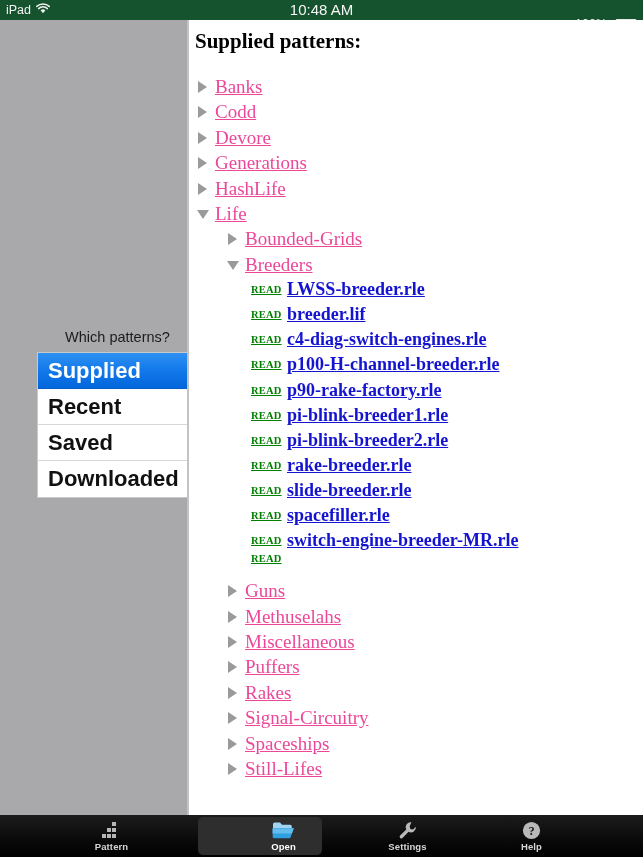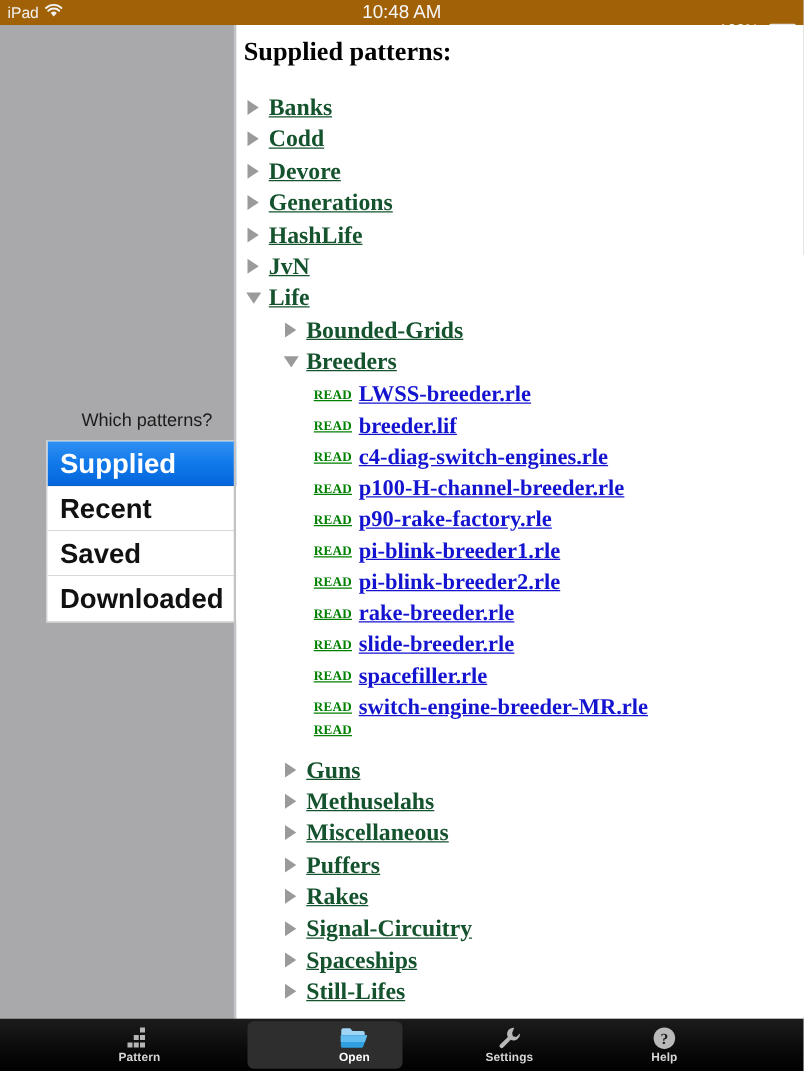--- a/index.html
+++ b/index.html
@@ -7,21 +7,21 @@
     width:643px;height:857px;overflow:hidden;
     background:#ffffff;
     font-family:"Liberation Sans", sans-serif;
     -webkit-font-smoothing:antialiased;
   }
   #app{position:relative;width:643px;height:857px;overflow:hidden;background:#a9a9ac;}
 
   
   .statusbar{
     position:absolute;left:0;top:0;width:643px;height:20px;
-    background:#a16207;color:#ffffff;
+    background:#14532d;color:#ffffff;
     font-size:12.5px;line-height:20px;
   }
   .sb-left{position:absolute;left:6px;top:0;display:flex;align-items:center;gap:5px;height:20px;}
   .sb-device{font-size:12.5px;color:#f2f2f2;}
   .sb-center{
     position:absolute;left:0;right:0;top:0;height:20px;
     text-align:center;font-size:15px;color:#f6f6f6;font-weight:normal;
   }
   .sb-right{position:absolute;right:6px;top:14px;display:flex;align-items:center;gap:8px;height:20px;}
   .sb-batt-text{font-size:12.5px;color:#f2f2f2;}
@@ -91,21 +91,21 @@
     border-left:9px solid #9a9a9a;
     border-top:6px solid transparent;border-bottom:6px solid transparent;
   }
   .arrow.open:before{
     content:"";position:absolute;left:0;top:2px;
     border-top:9px solid #9a9a9a;
     border-left:6px solid transparent;border-right:6px solid transparent;
   }
   .folder-name{
     font-family:"Liberation Serif", serif;
-    font-weight:bold;font-size:19px;color:#14532d;
+    font-weight:normal;font-size:19px;color:#ec4899;
     text-decoration:underline;
   }
   .lvl1{padding-left:8px;}
   .lvl2{padding-left:38px;}
   .file-row{
     display:flex;align-items:baseline;height:25.1px;padding-left:62px;
     font-family:"Liberation Serif", serif;
   }
   .read-link{
     font-family:"Liberation Serif", serif;
@@ -198,24 +198,20 @@
         </div>
         <div class="tree-row lvl1">
           <span class="arrow closed"></span>
           <span class="folder-name">Generations</span>
         </div>
         <div class="tree-row lvl1">
           <span class="arrow closed"></span>
           <span class="folder-name">HashLife</span>
         </div>
         <div class="tree-row lvl1">
-          <span class="arrow closed"></span>
-          <span class="folder-name">JvN</span>
-        </div>
-        <div class="tree-row lvl1">
           <span class="arrow open"></span>
           <span class="folder-name">Life</span>
         </div>
         <div class="tree-row lvl2">
           <span class="arrow closed"></span>
           <span class="folder-name">Bounded-Grids</span>
         </div>
         <div class="tree-row lvl2">
           <span class="arrow open"></span>
           <span class="folder-name">Breeders</span>

